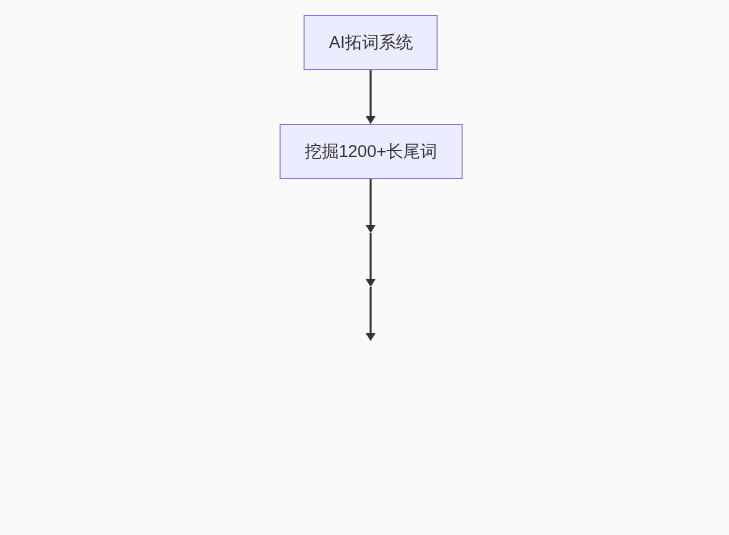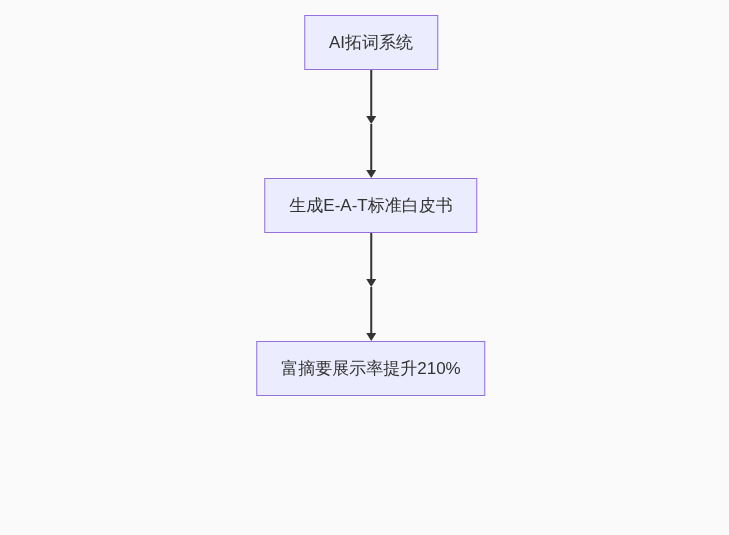--- a/index.html
+++ b/index.html
@@ -64,39 +64,36 @@
 
     <div class="node">
       <span>AI拓词系统</span>
     </div>
 
     <div class="arrow">
       <div class="line"></div>
       <div class="head"></div>
     </div>
 
-
-    <div class="arrow">
-      <div class="line"></div>
-      <div class="head"></div>
-    </div>
-
     <div class="node">
-      <span>生成E-A-T标准白皮书</span>
+      <span>挖掘1200+长尾词</span>
     </div>
 
     <div class="arrow">
       <div class="line"></div>
       <div class="head"></div>
     </div>
 
 
     <div class="arrow">
       <div class="line"></div>
       <div class="head"></div>
     </div>
 
-    <div class="node">
-      <span>富摘要展示率提升210%</span>
+
+    <div class="arrow">
+      <div class="line"></div>
+      <div class="head"></div>
     </div>
+
 
   </div>
 </div>
 
 </body></html>

